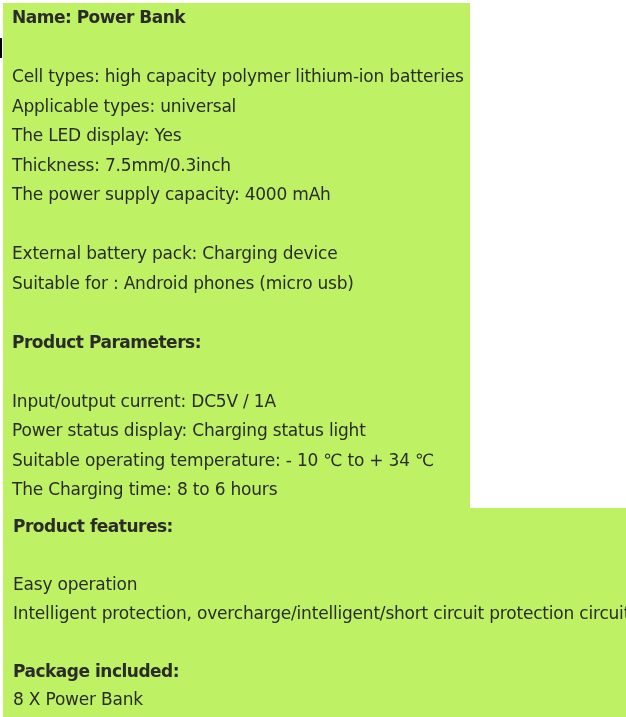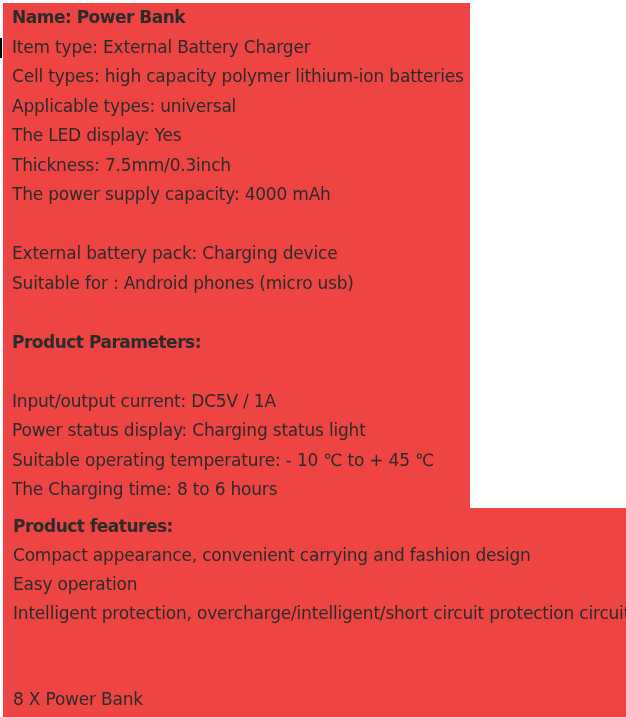--- a/index.html
+++ b/index.html
@@ -1,53 +1,52 @@
 <!DOCTYPE html>
 <html><head>
 <meta charset="utf-8">
 <style>
   html, body { margin: 0; padding: 0; background: #ffffff; }
   body {
     width: 626px; height: 717px; position: relative; overflow: hidden;
     font-family: "DejaVu Sans", sans-serif; color: #2b2b2b;
   }
-  .panel { position: absolute; background: #ef4444; }
+  .panel { position: absolute; background: #bef264; }
   .panel-top { left: 3px; top: 3px; width: 467px; height: 505px; }
   .panel-bottom { left: 3px; top: 508px; width: 623px; height: 209px; }
   .line {
     position: absolute; left: 9px; font-size: 17px; line-height: 20px;
     white-space: nowrap; letter-spacing: -0.2px;
   }
   .panel-bottom .line { left: 10px; }
   .bold { font-weight: bold; letter-spacing: -0.5px; }
   .caret { position: absolute; left: 0; top: 38px; width: 2px; height: 20px; background: #000; }
 </style>
 </head>
 <body>
 
 <div class="caret"></div>
 
 <div class="panel panel-top">
   <div class="line bold" style="top:4px">Name: Power Bank</div>
-  <div class="line" style="top:34px">Item type: External Battery Charger</div>
   <div class="line" style="top:63px">Cell types: high capacity polymer lithium-ion batteries</div>
   <div class="line" style="top:93px">Applicable types: universal</div>
   <div class="line" style="top:122px">The LED display: Yes</div>
   <div class="line" style="top:152px">Thickness: 7.5mm/0.3inch</div>
   <div class="line" style="top:181px">The power supply capacity: 4000 mAh</div>
   <div class="line" style="top:240px">External battery pack: Charging device</div>
   <div class="line" style="top:270px">Suitable for : Android phones (micro usb)</div>
 
   <div class="line bold" style="top:329px">Product Parameters:</div>
   <div class="line" style="top:388px">Input/output current: DC5V / 1A</div>
   <div class="line" style="top:417px">Power status display: Charging status light</div>
-  <div class="line" style="top:447px">Suitable operating temperature: - 10 ℃ to + 45 ℃</div>
+  <div class="line" style="top:447px">Suitable operating temperature: - 10 ℃ to + 34 ℃</div>
   <div class="line" style="top:476px">The Charging time: 8 to 6 hours</div>
 </div>
 
 <div class="panel panel-bottom">
   <div class="line bold" style="top:8px">Product features:</div>
-  <div class="line" style="top:37px">Compact appearance, convenient carrying and fashion design</div>
   <div class="line" style="top:66px">Easy operation</div>
   <div class="line" style="top:95px">Intelligent protection, overcharge/intelligent/short circuit protection circuit</div>
 
+  <div class="line bold" style="top:153px">Package included:</div>
   <div class="line" style="top:181px">8 X Power Bank</div>
 </div>
 
 </body></html>

